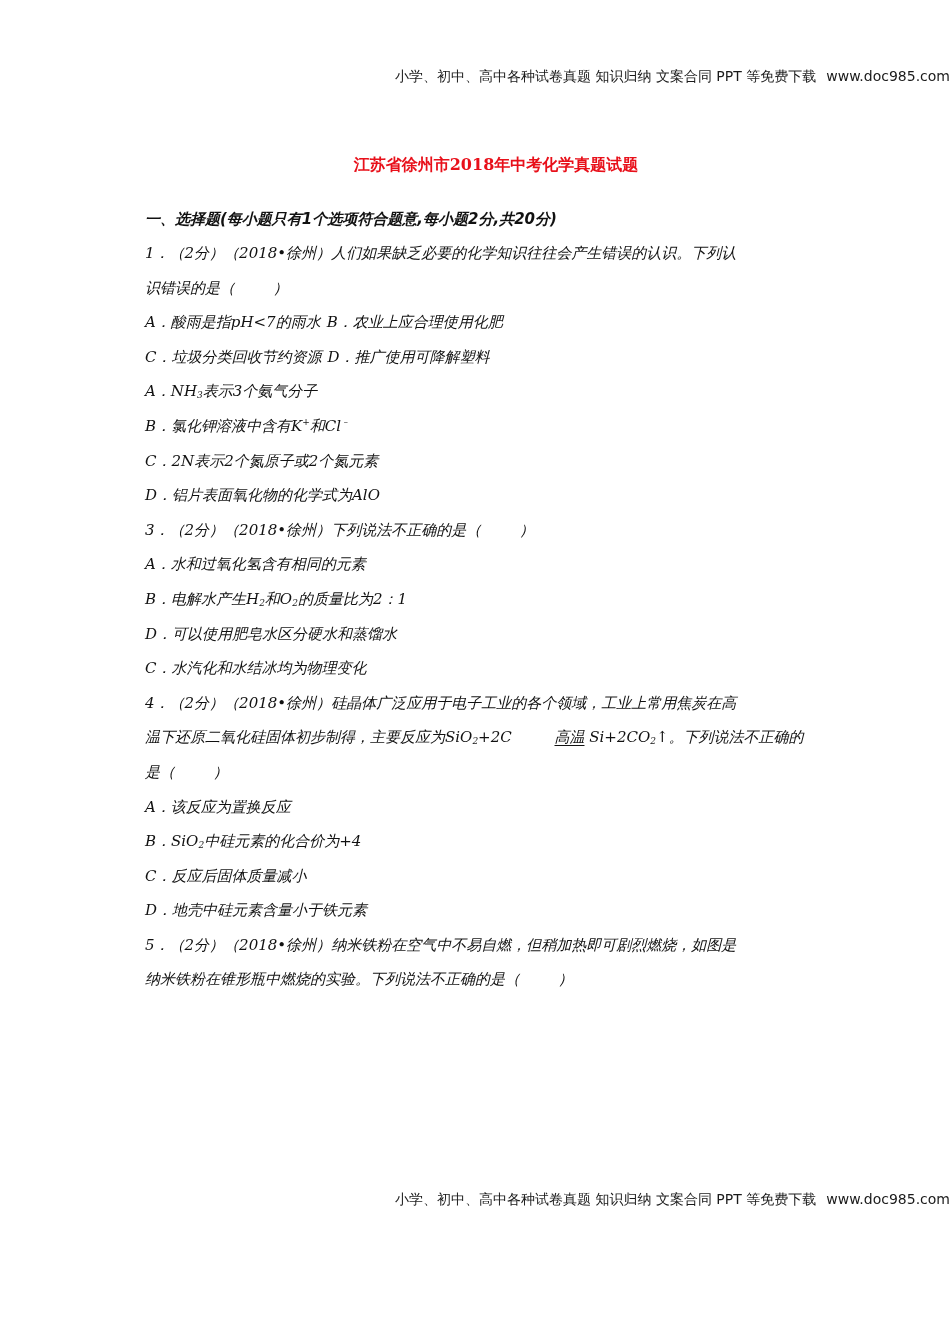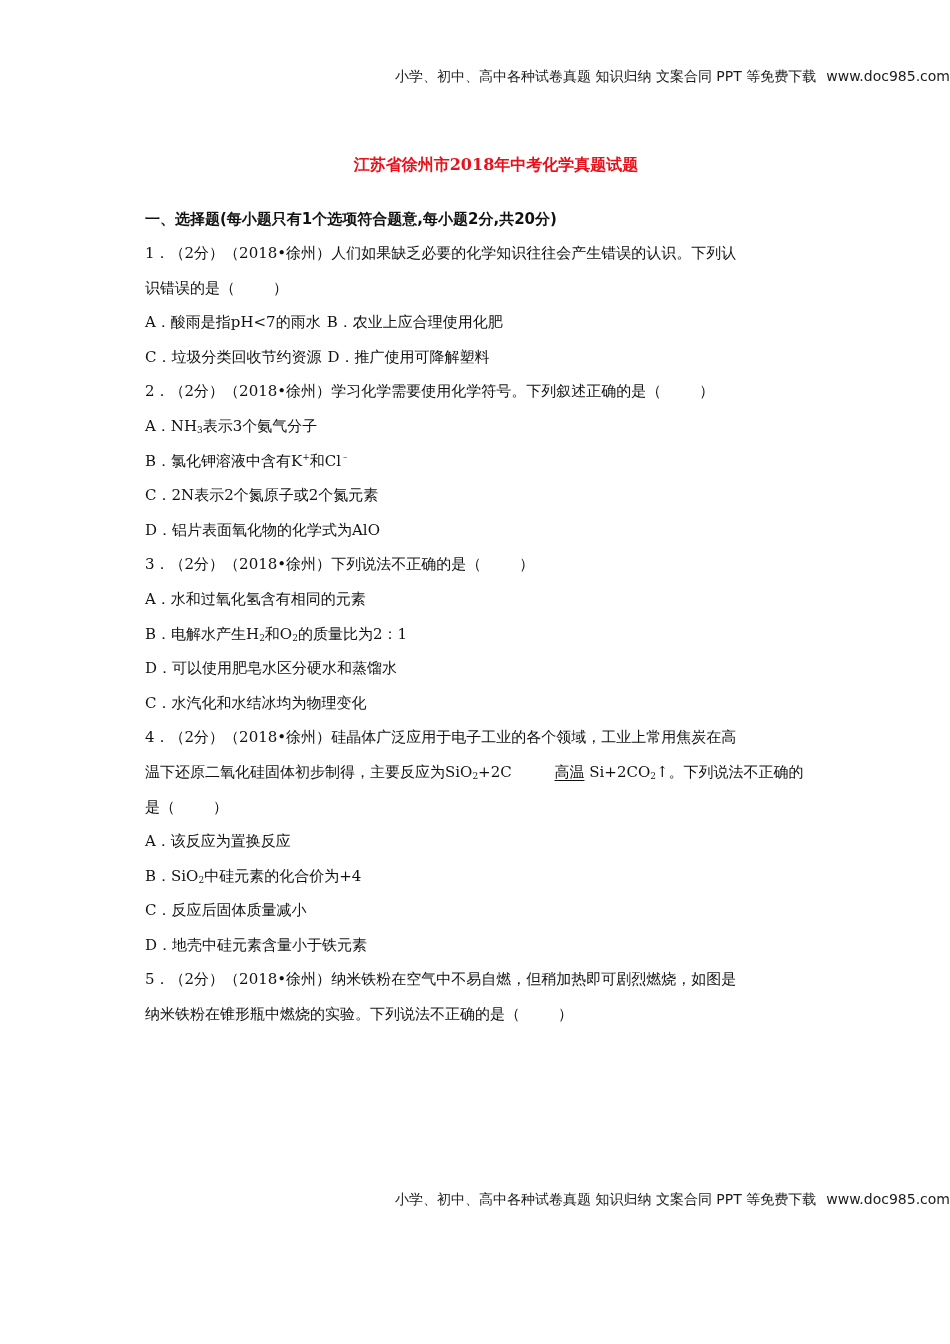--- a/index.html
+++ b/index.html
@@ -42,20 +42,21 @@
       white-space: nowrap;
       padding-left: 21px;
     }
 
     .content {
       position: absolute;
       left: 145px;
       top: 208px;
       width: 670px;
       font-size: 15px;
+      font-style: italic;
     }
     .section-heading {
       font-weight: bold;
       font-size: 15px;
       height: 22px;
       line-height: 22px;
       margin-bottom: 12px;
       white-space: nowrap;
       font-family: "DejaVu Sans", "Liberation Sans", sans-serif;
     }
@@ -96,23 +97,20 @@
     </div>
     <div class="line opt-pair">
       <span><span>A．</span><span>酸雨是指pH&lt;7的雨水</span></span><span class="gap"></span><span><span>B．</span><span>农业上应合理使用化肥</span></span>
     </div>
     <div class="line opt-pair">
       <span><span>C．</span><span>垃圾分类回收节约资源</span></span><span class="gap"></span><span><span>D．</span><span>推广使用可降解塑料</span></span>
     </div>
   </div>
 
   <div>
-    <div class="line">
-      <span>2．</span><span>（2分）</span><span>（2018•徐州）</span><span>学习化学需要使用化学符号。下列叙述正确的是（</span><span class="blank"></span><span>）</span>
-    </div>
     <div class="line">
       <span>A．</span><span>NH</span><sub>3</sub><span>表示3个氨气分子</span>
     </div>
     <div class="line">
       <span>B．</span><span>氯化钾溶液中含有K</span><sup>+</sup><span>和Cl</span><sup>﹣</sup>
     </div>
     <div class="line">
       <span>C．</span><span>2N表示2个氮原子或2个氮元素</span>
     </div>
     <div class="line">

